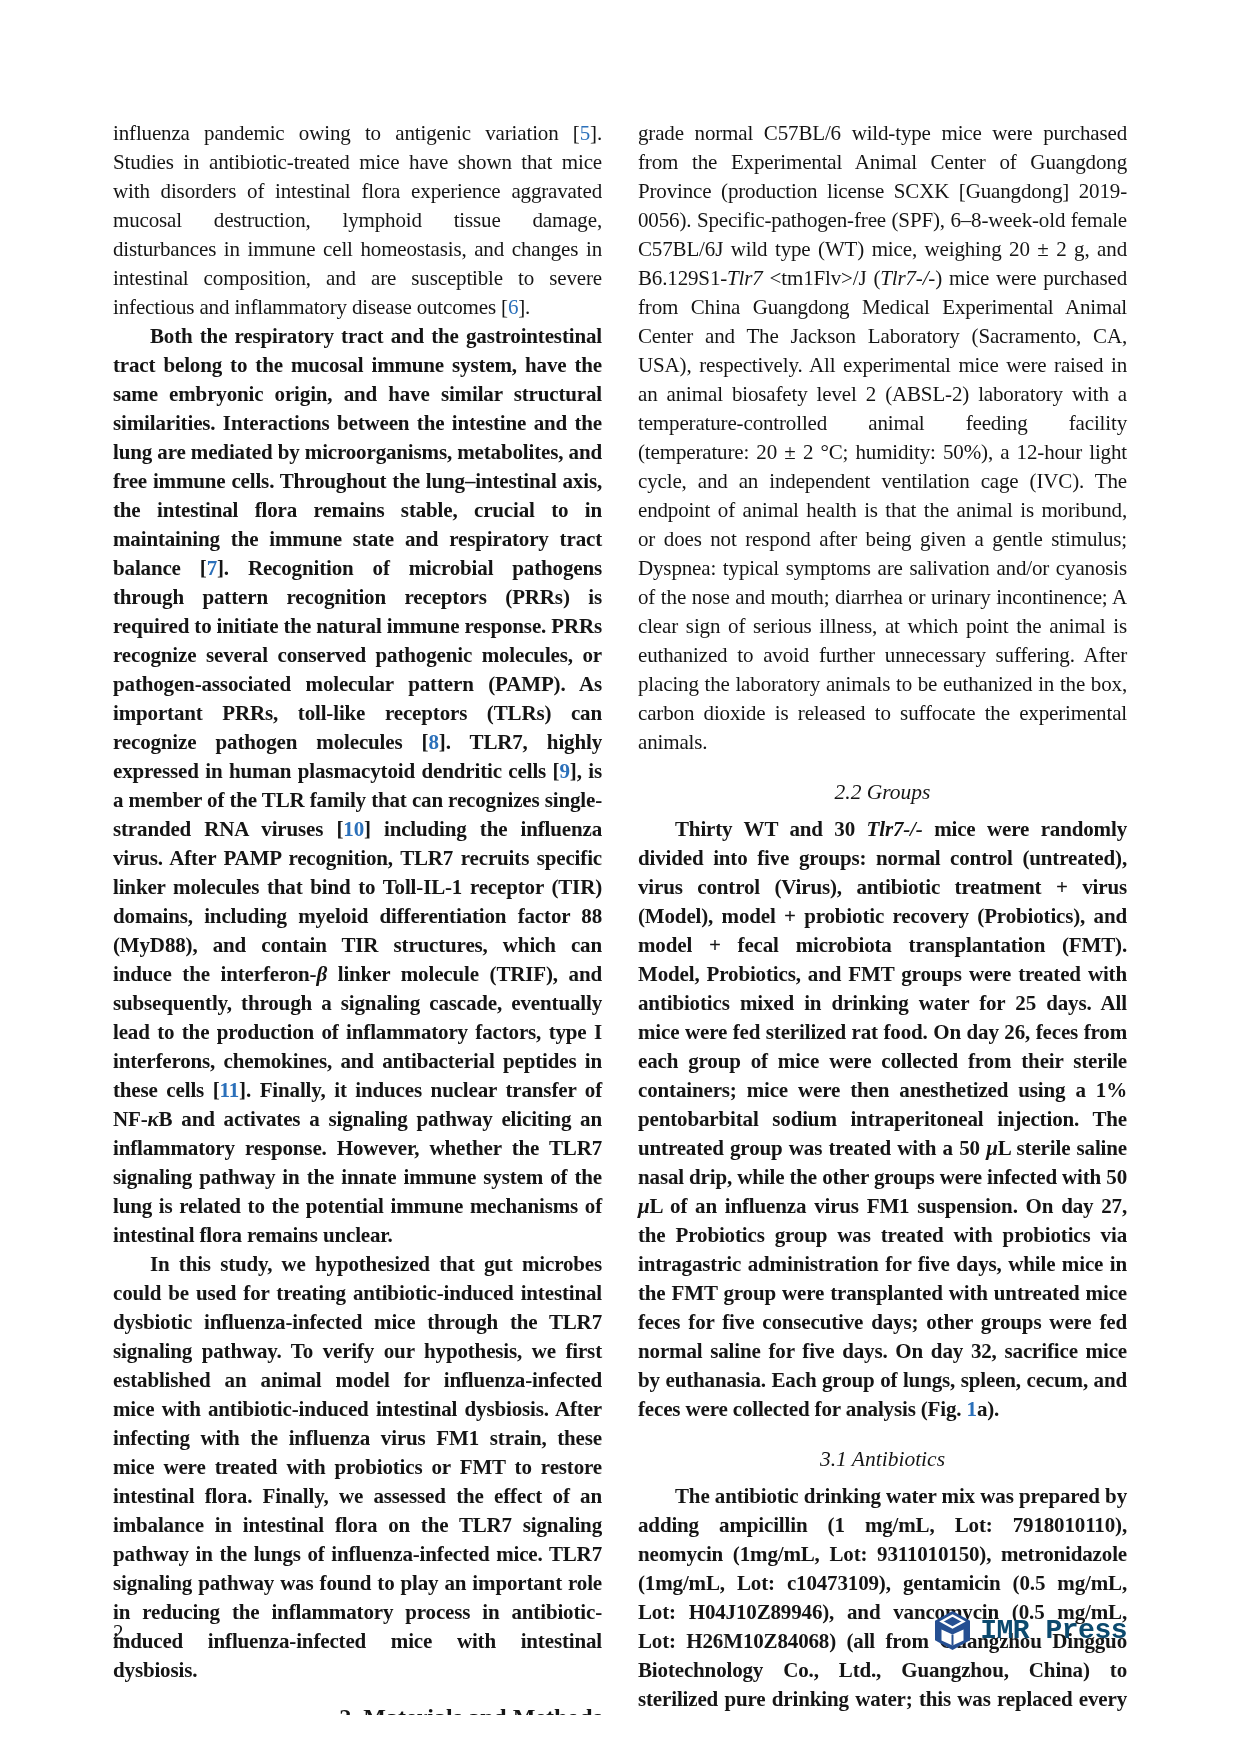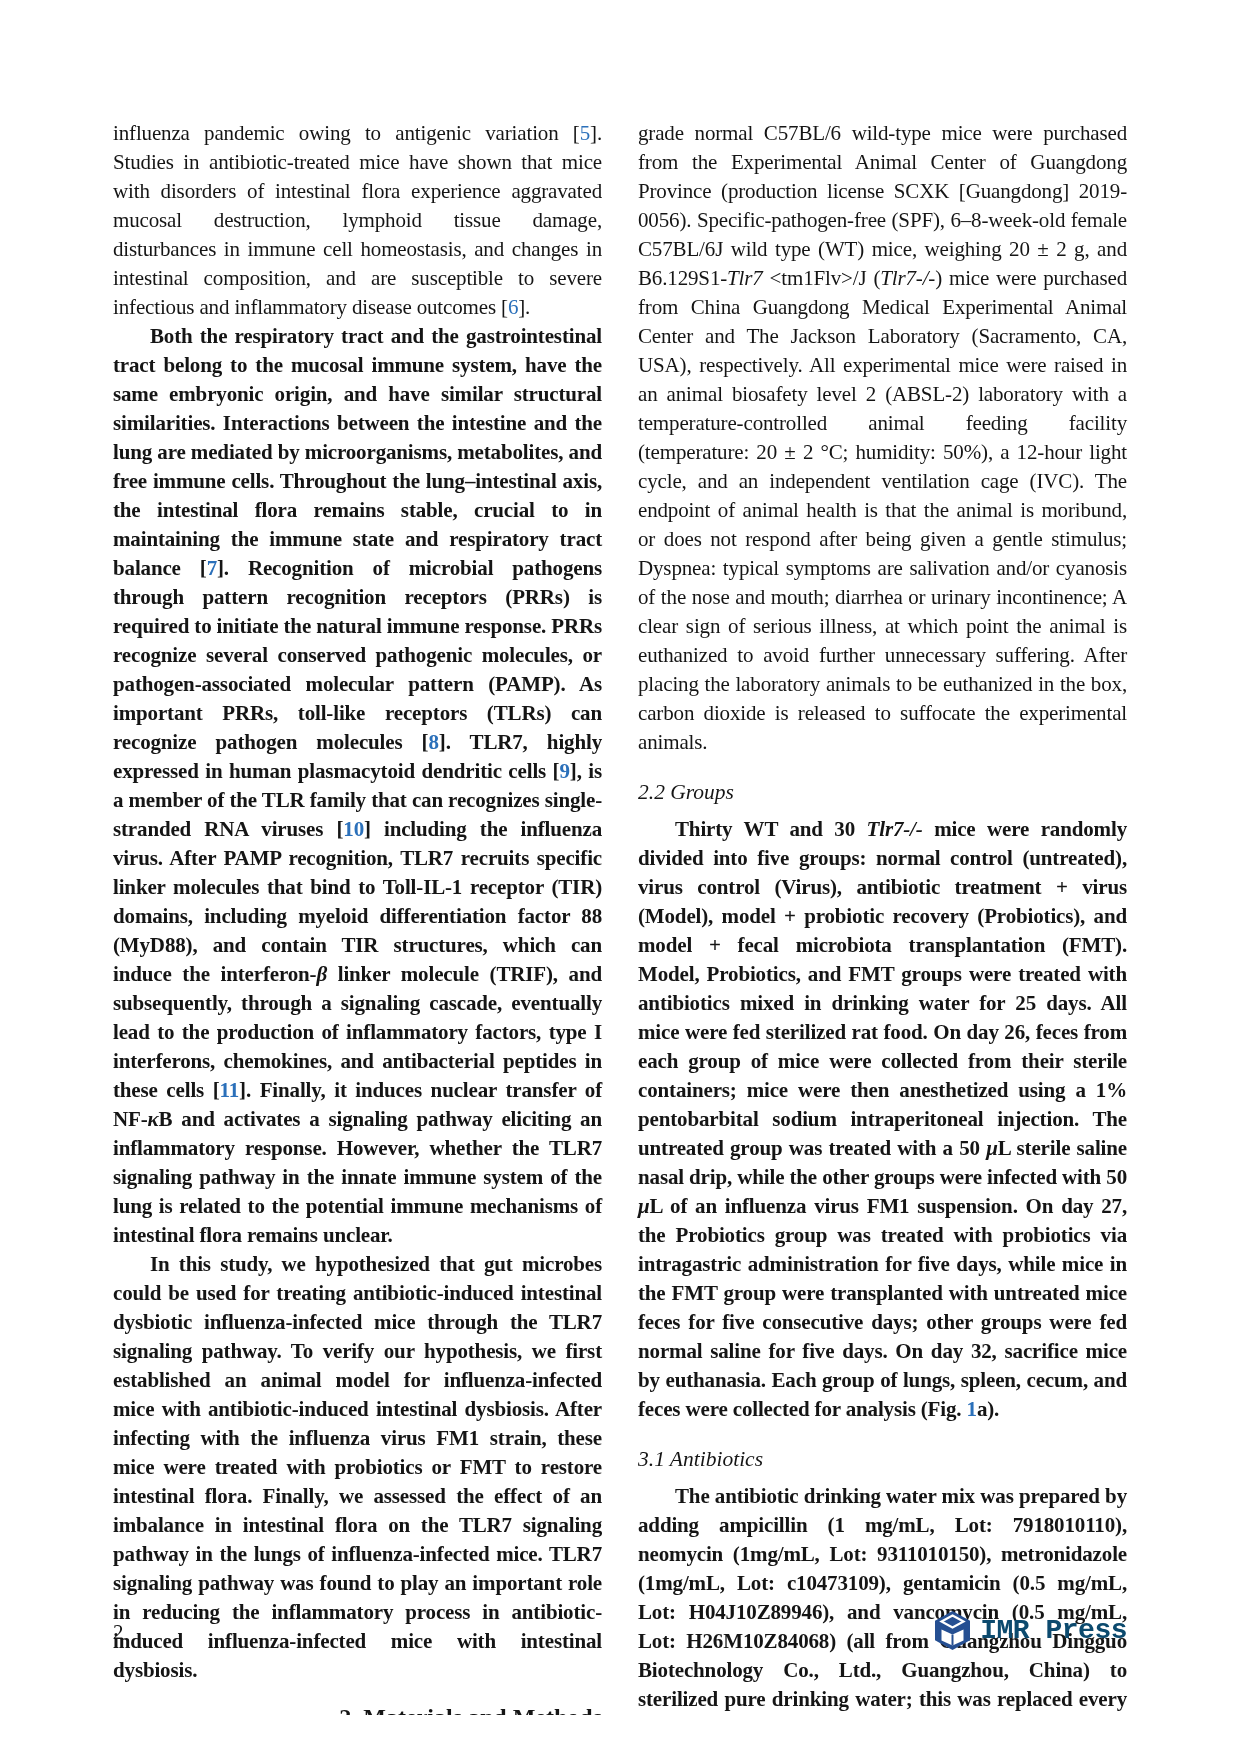--- a/index.html
+++ b/index.html
@@ -8,21 +8,21 @@
   .columns{position:absolute;top:119px;left:113px;width:1014px;display:flex;gap:36px;}
   .col{width:489px;font-size:21px;line-height:29px;text-align:justify;
        letter-spacing:-0.15px;hyphens:auto;-webkit-hyphens:auto;}
   .col p.para{margin:0;}
   .col p.indent{text-indent:37px;font-weight:bold;}
   .ref{color:#2b70ba;cursor:pointer;}
   .it{font-style:italic;margin-top:20px;}
   h2.sec-heading{font-size:24px;line-height:30px;font-weight:bold;text-align:right;
       margin:17px 0 10px 9px;letter-spacing:0;}
   h3.subsec-heading{font-size:21.5px;line-height:28px;font-weight:normal;font-style:italic;
-      text-align:left;margin:21px 0 9px 0;letter-spacing:0;}
+      text-align:center;margin:21px 0 9px 0;letter-spacing:0;}
   .footer{position:absolute;left:113px;top:1608px;width:1014px;height:46px;}
   .page-number{position:absolute;left:0;top:12px;font-size:21px;color:#151515;}
   .logo{position:absolute;right:0;top:2px;display:flex;align-items:center;gap:9px;}
   .logo-icon{display:inline-flex;}
   .logo-text{font-family:Liberation Mono, monospace;font-weight:bold;font-size:28px;
       color:#0c4a6e;letter-spacing:-0.5px;}
 </style>
 </head>
 <body>
 

